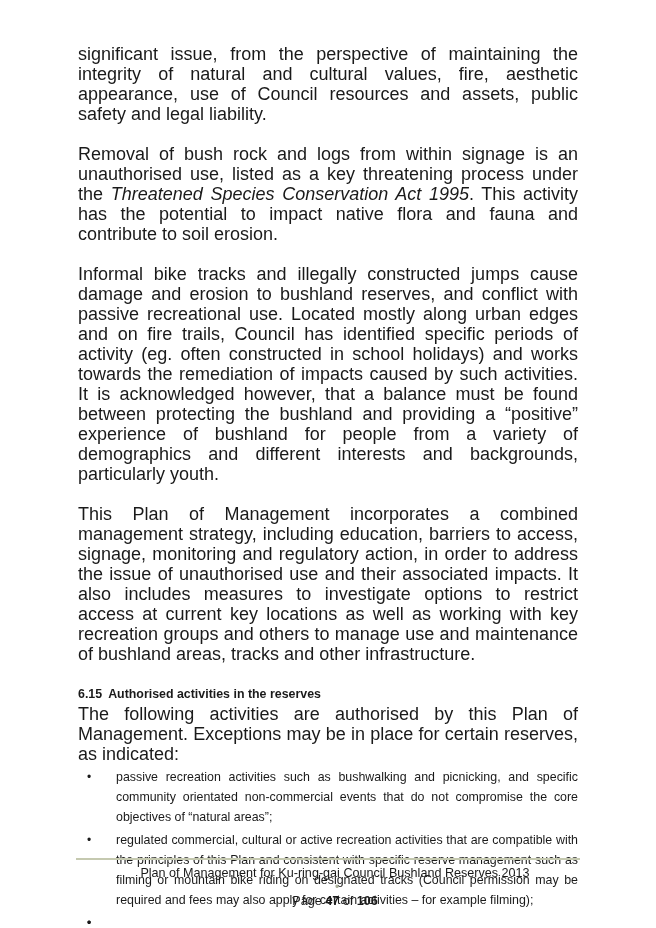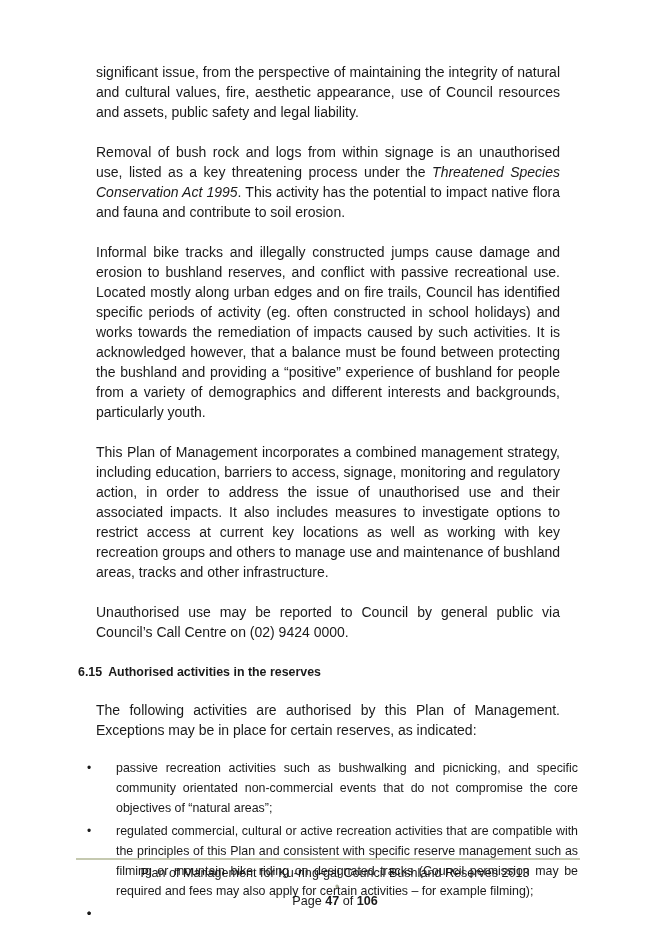--- a/index.html
+++ b/index.html
@@ -1,19 +1,19 @@
 <!DOCTYPE html>
 <html><head>
 <meta charset="utf-8">
 <style>
   html, body { margin: 0; padding: 0; background: #ffffff; }
   body { width: 656px; height: 928px; position: relative; overflow: hidden;
          font-family: "Liberation Sans", sans-serif; color: #1a1a1a; }
   .page { position: absolute; left: 78px; top: 44px; width: 500px; }
-  p { margin: 18px; font-size: 14px; line-height: 20px; text-align: justify; }
+  p { margin: 0; font-size: 18px; line-height: 20px; text-align: justify; }
   .para { margin-bottom: 20px; }
   .heading { font-weight: bold; font-size: 12.4px; line-height: 20px; margin: 0; }
   .heading .num { margin-right: 6px; text-align: center; }
   ul.bullets { list-style: none; margin: 0; padding: 0; }
   ul.bullets li { position: relative; padding-left: 38px; font-size: 12.4px; line-height: 20px;
                   text-align: justify; margin-top: 3px; }
   ul.bullets li .bullet { position: absolute; left: 9px; top: 0; font-size: 12px; }
   .footer-rule { position: absolute; left: 76px; top: 858px; width: 504px; height: 2px; background: #c5c9b0; }
   .footer { position: absolute; left: 90px; top: 866px; width: 490px; font-size: 12.6px;
             color: #1a1a1a; display: flex; align-items: center; white-space: nowrap; flex-direction: column; }
@@ -26,21 +26,20 @@
 
 <div class="page">
   <p class="para">significant issue, from the perspective of maintaining the integrity of natural and cultural values, fire, aesthetic appearance, use of Council resources and assets, public safety and legal liability.</p>
 
   <p class="para"><span>Removal of bush rock and logs from within signage is an unauthorised use, listed as a key threatening process under the </span><i>Threatened Species Conservation Act 1995</i><span>. This activity has the potential to impact native flora and fauna and contribute to soil erosion.</span></p>
 
   <p class="para">Informal bike tracks and illegally constructed jumps cause damage and erosion to bushland reserves, and conflict with passive recreational use. Located mostly along urban edges and on fire trails, Council has identified specific periods of activity (eg. often constructed in school holidays) and works towards the remediation of impacts caused by such activities. It is acknowledged however, that a balance must be found between protecting the bushland and providing a “positive” experience of bushland for people from a variety of demographics and different interests and backgrounds, particularly youth.</p>
 
   <p class="para">This Plan of Management incorporates a combined management strategy, including education, barriers to access, signage, monitoring and regulatory action, in order to address the issue of unauthorised use and their associated impacts. It also includes measures to investigate options to restrict access at current key locations as well as working with key recreation groups and others to manage use and maintenance of bushland areas, tracks and other infrastructure.</p>
 
-  <p class="para">Unauthorised use may be reported to Council by general public via Council’s Call Centre on (02) 9424 0000.</p>
 
   <h3 class="heading"><span class="num">6.15</span><span>Authorised activities in the reserves</span></h3>
   <p>The following activities are authorised by this Plan of Management. Exceptions may be in place for certain reserves, as indicated:</p>
 
   <ul class="bullets">
     <li><span class="bullet">•</span><span>passive recreation activities such as bushwalking and picnicking, and specific community orientated non-commercial events that do not compromise the core objectives of “natural areas”;</span></li>
     <li><span class="bullet">•</span><span>regulated commercial, cultural or active recreation activities that are compatible with the principles of this Plan and consistent with specific reserve management such as filming or mountain bike riding on designated tracks (Council permission may be required and fees may also apply for certain activities – for example filming);</span></li>
     <li><span class="bullet">•</span></li>
     <li><span class="bullet">•</span></li>
   </ul>

